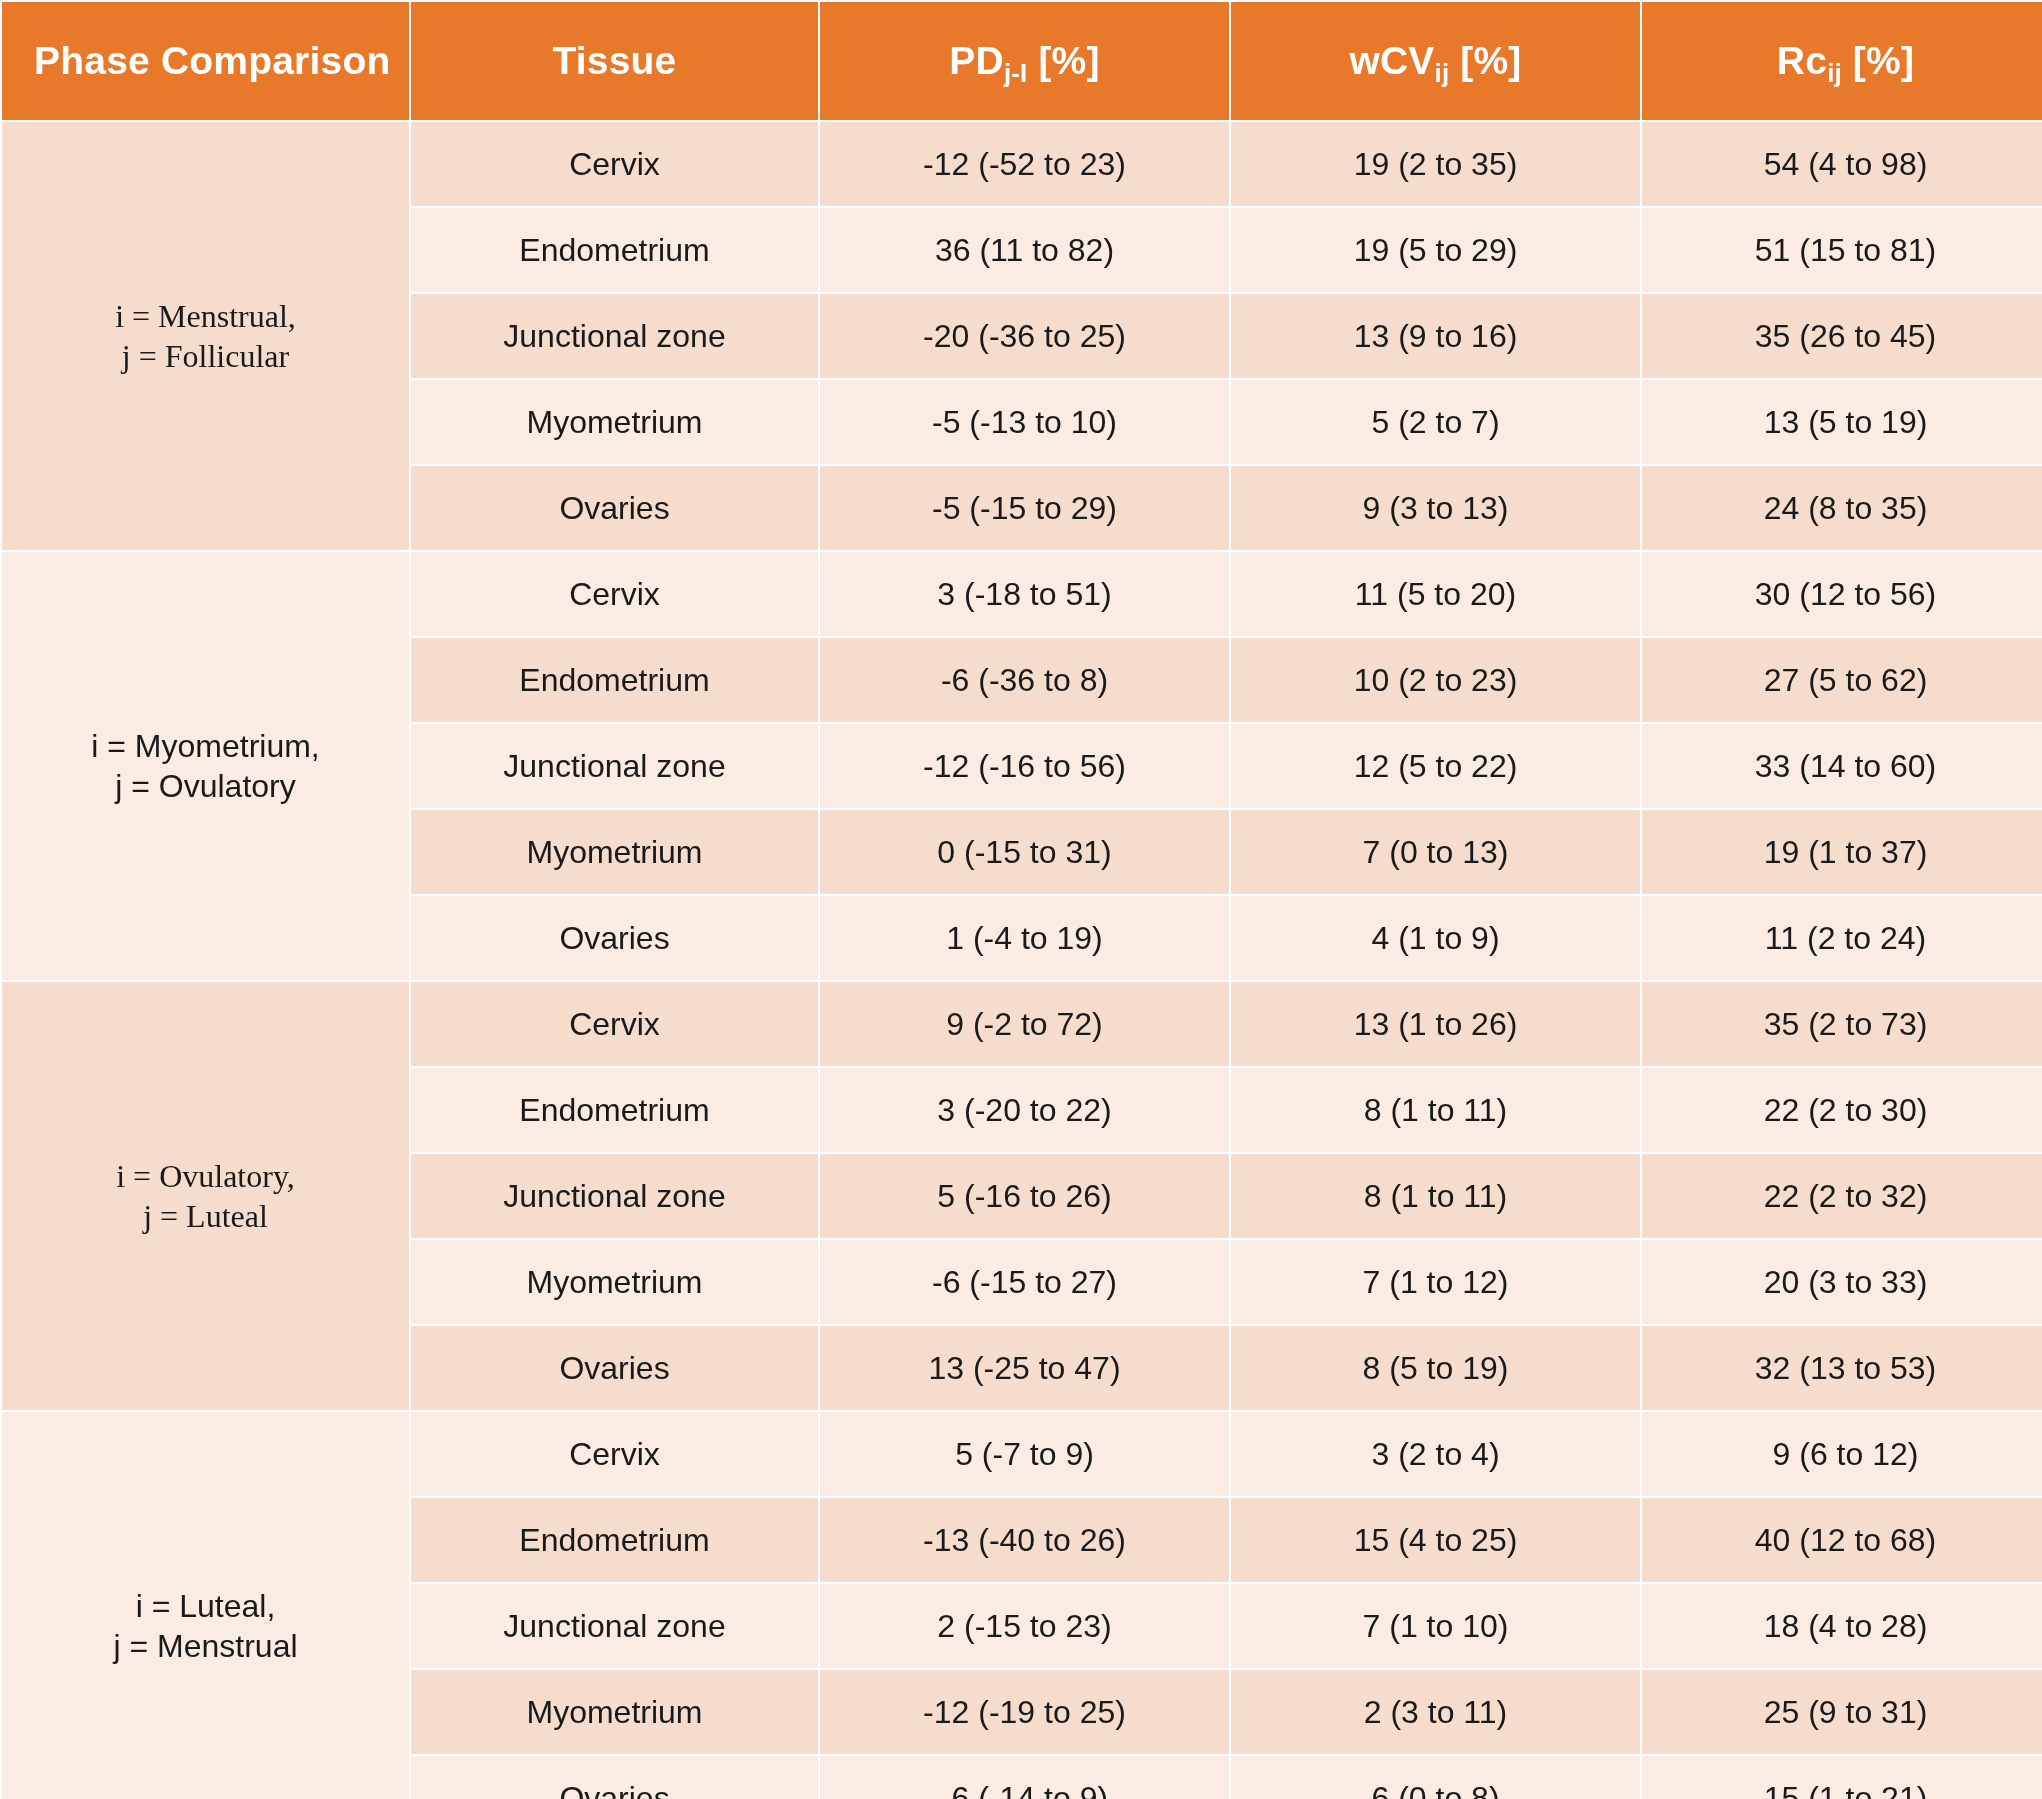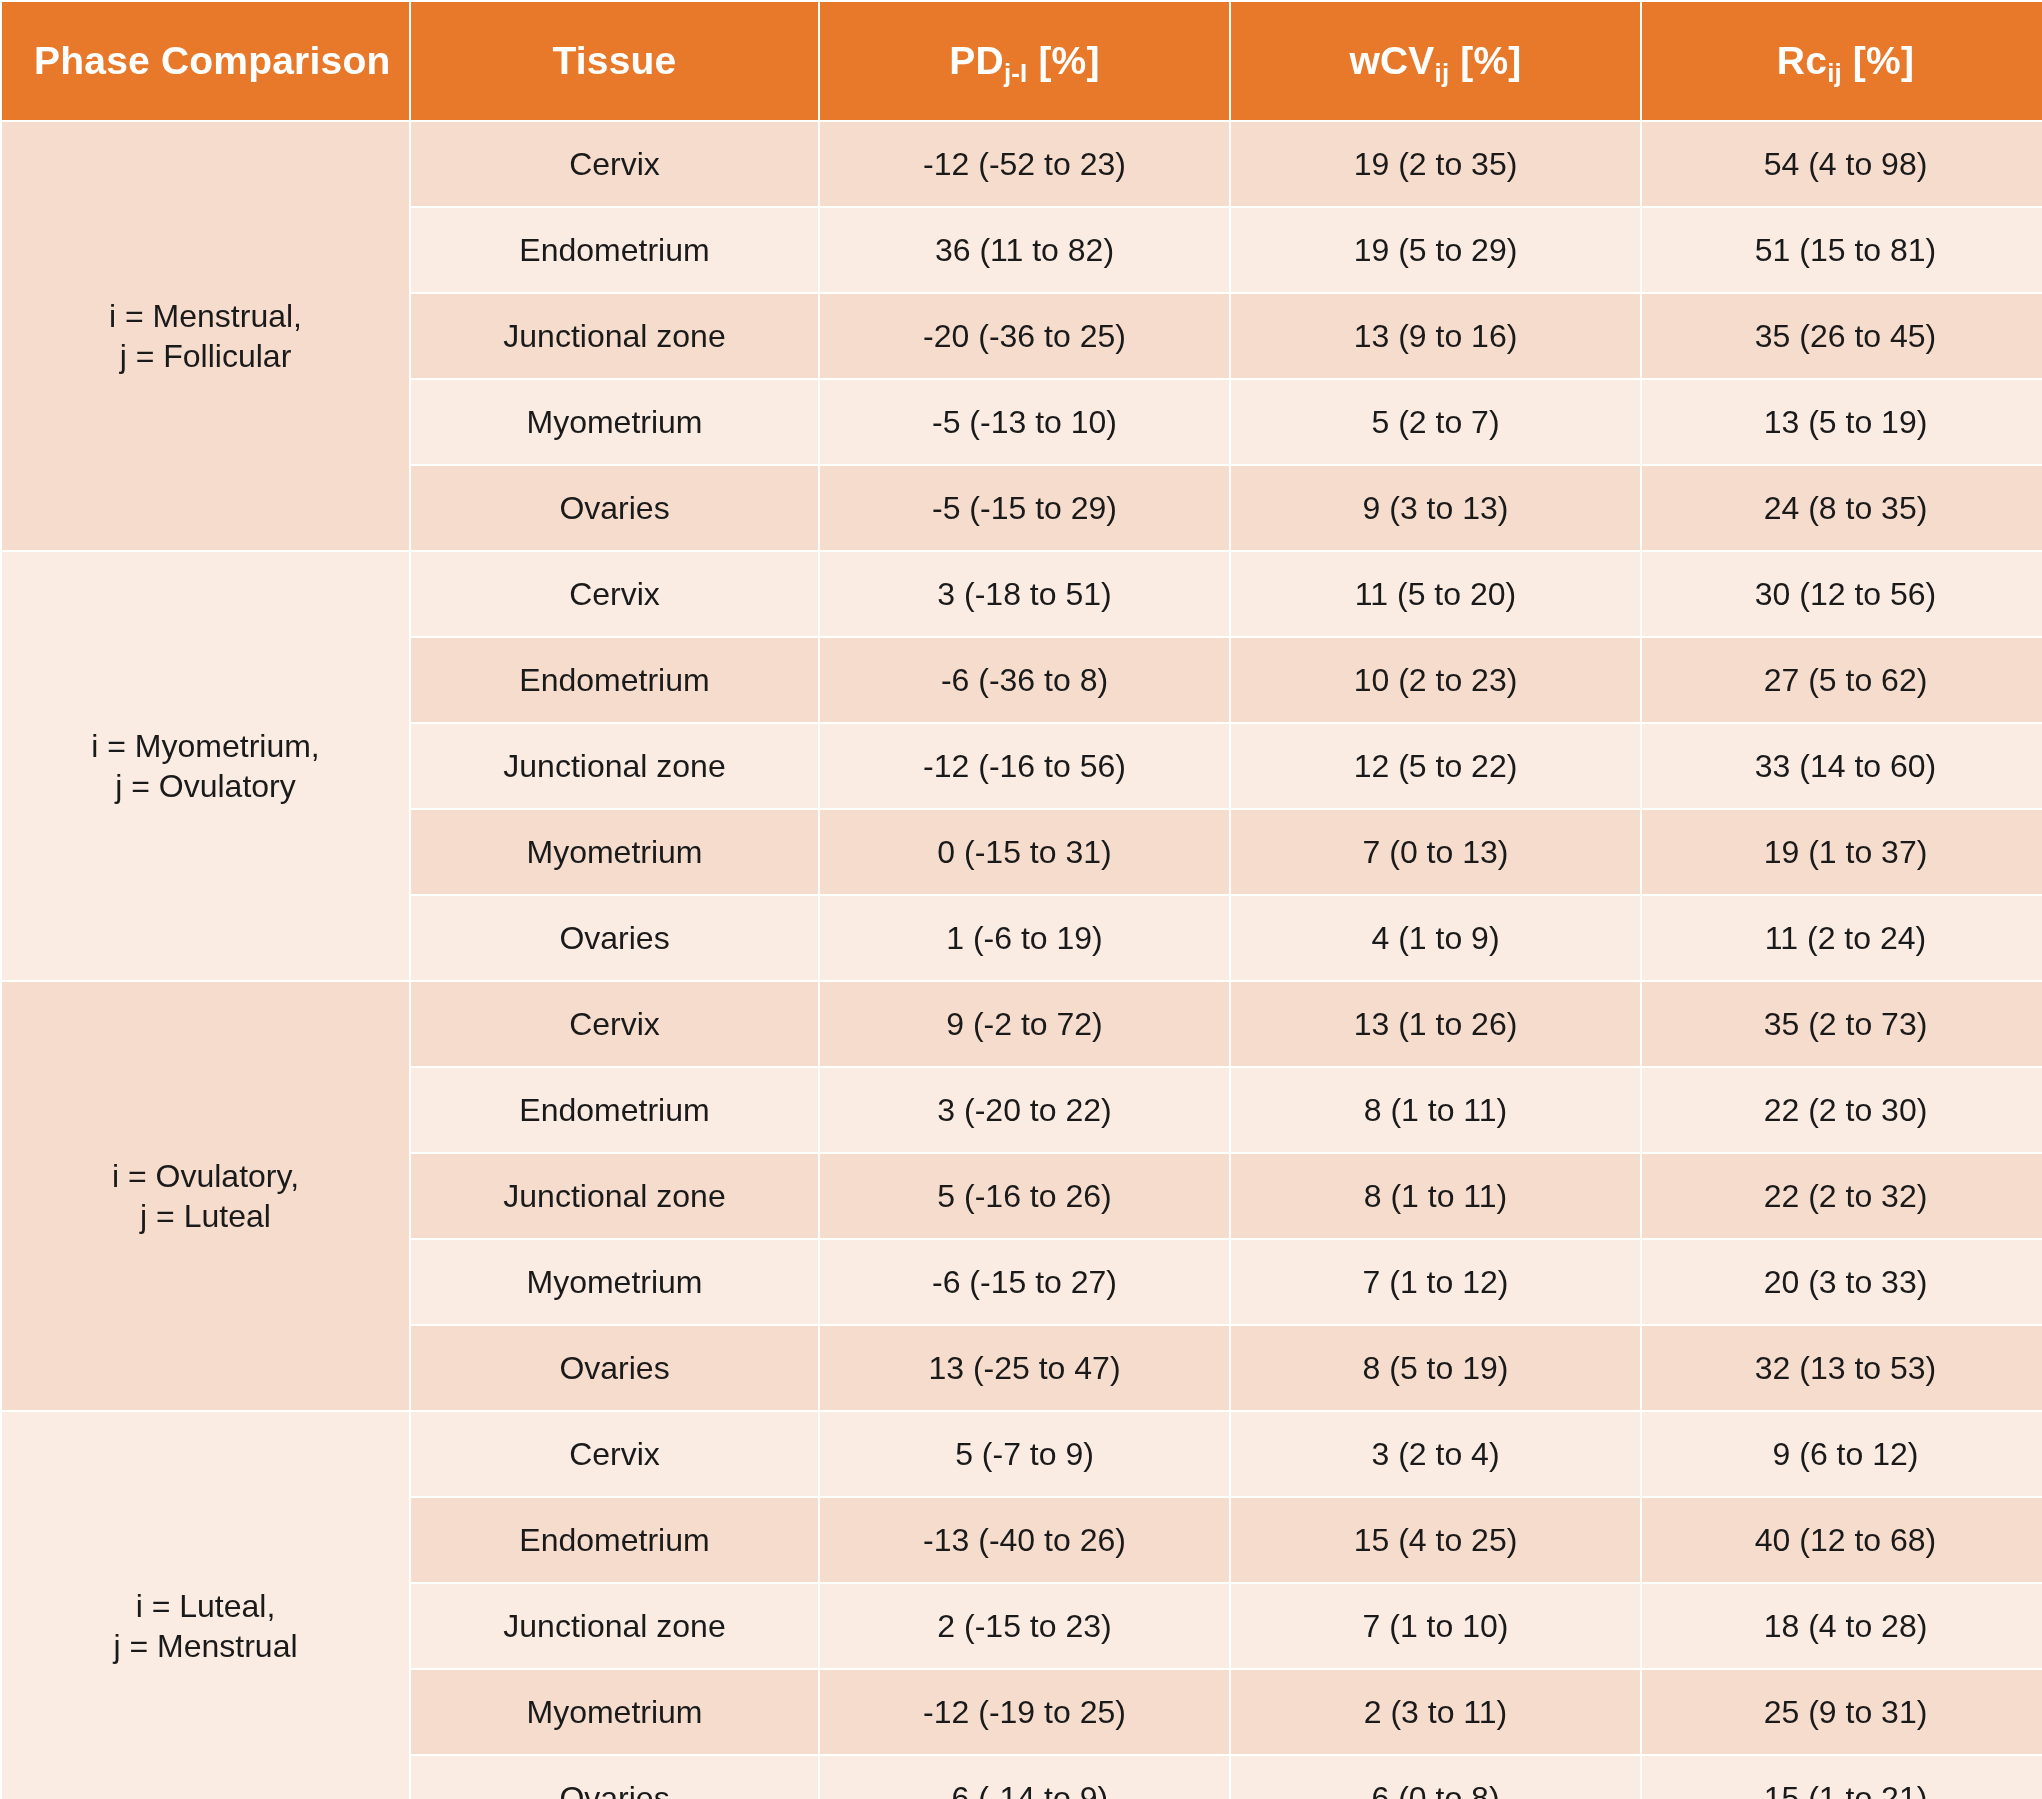--- a/index.html
+++ b/index.html
@@ -63,21 +63,21 @@
   }
   td.phase-cell {
     font-size: 32px;
     line-height: 1.25;
     vertical-align: middle;
   }
   
   .tint-a { background: #F6DCCD; }
   .tint-b { background: #FAEBE3; }
   
-  .grp-a { background: #F6DCCD; }
+  .grp-a { background: #F6DCCD; font-family: Liberation Serif, serif; }
   .grp-b { background: #FAEBE3; }
 </style>
 </head>
 <body>
 
 <div id="table-wrap">
   <table class="data-table">
     <colgroup>
       <col class="c-phase">
         <col class="c-tissue">
@@ -154,21 +154,21 @@
         <td class="tint-b">33 (14 to 60)</td>
       </tr>
       <tr>
         <td class="tint-a">Myometrium</td>
         <td class="tint-a">0 (-15 to 31)</td>
         <td class="tint-a">7 (0 to 13)</td>
         <td class="tint-a">19 (1 to 37)</td>
       </tr>
       <tr>
         <td class="tint-b">Ovaries</td>
-        <td class="tint-b">1 (-6 to 19)</td>
+        <td class="tint-b">1 (-4 to 19)</td>
         <td class="tint-b">4 (1 to 9)</td>
         <td class="tint-b">11 (2 to 24)</td>
       </tr>
 
       <tr>
         <td class="phase-cell grp-a" rowspan="5">
           <div>i = Ovulatory,</div>
           <div>j = Luteal</div>
         </td>
         <td class="tint-a">Cervix</td>

